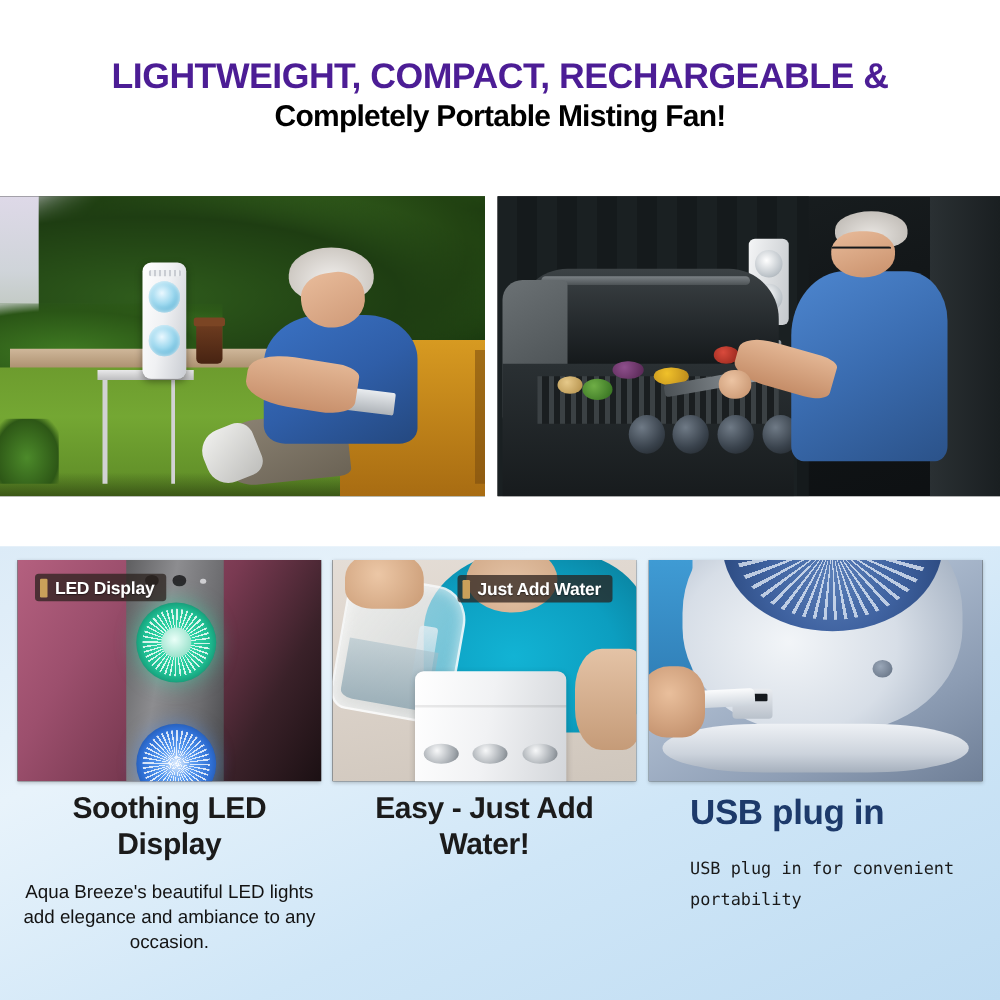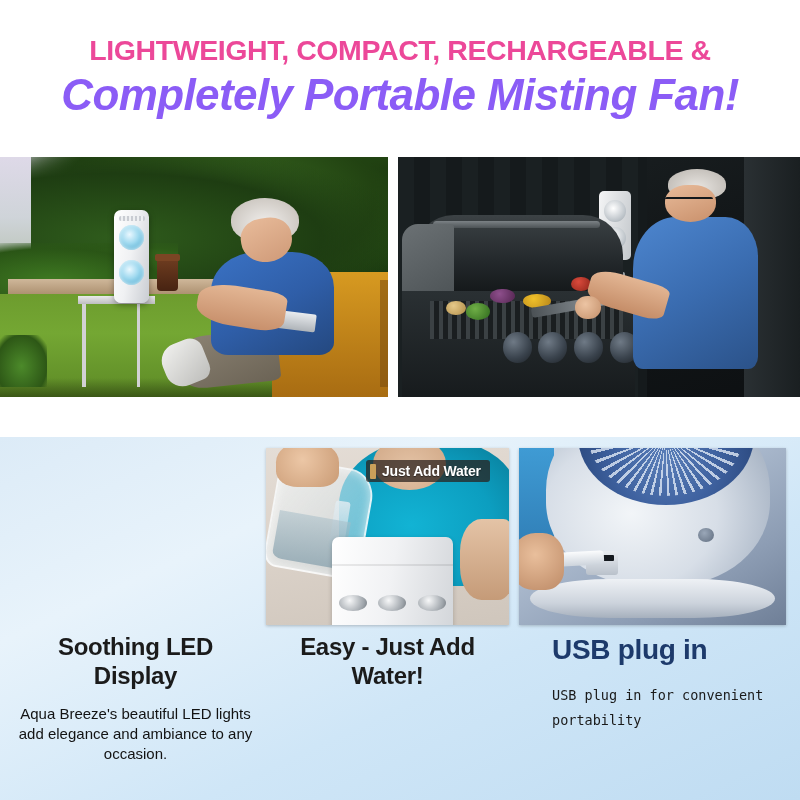--- a/index.html
+++ b/index.html
@@ -11,28 +11,27 @@
     position:relative;
   }
 
   
   .headline-block{
     position:absolute; left:0; top:0; width:800px; height:155px;
     background:#ffffff;
     display:flex; flex-direction:column; align-items:center; justify-content:center;
   }
   .headline-line1{
-    font-size:28.5px; font-weight:bold; color:#ec4899;
+    font-size:28.5px; font-weight:bold; color:#4c1d95;
     letter-spacing:-0.4px; white-space:nowrap; line-height:1.05;
   }
   .headline-line2{
-    font-size:44px; font-weight:bold; color:#8b5cf6;
+    font-size:24px; font-weight:bold; color:#000000;
     letter-spacing:-0.6px; white-space:nowrap; line-height:1.12;
     margin-top:4px;
-    font-style:italic;
   }
 
   
   .top-row{ position:absolute; left:0; top:157px; width:800px; height:240px; }
   .photo{ position:absolute; overflow:hidden; background:#222; }
   .photo-garden{ left:0; top:0; width:388px; height:240px; }
   .photo-grill { left:398px; top:0; width:402px; height:240px; }
 
   
   .sky{position:absolute;left:0;top:0;width:100%;height:46%;
@@ -349,20 +348,40 @@
       <div class="glasses"></div>
     </div>
   </div>
 
 </div>
 
 <div class="bottom">
 
   <div class="cards">
 
+    <div class="card card-led">
+      <div class="led-bg"></div>
+      <div class="led-col"></div>
+      <div class="led-dots">
+        <i></i>
+        <i></i>
+        <i></i>
+      </div>
+      <div class="led-fan">
+        <div class="blades"></div>
+        <div class="hub"></div>
+      </div>
+      <div class="led-fan2">
+        <div class="blades"></div>
+      </div>
+      <div class="badge badge-led">
+        <span class="bar"></span>
+        <span class="txt">LED Display</span>
+      </div>
+    </div>
 
     <div class="card card-water">
       <div class="w-bg"></div>
       <div class="w-person"></div>
       <div class="w-skin"></div>
       <div class="w-skin-r"></div>
       <div class="w-stream"></div>
       <div class="w-pitcher">
         <div class="water"></div>
       </div>

